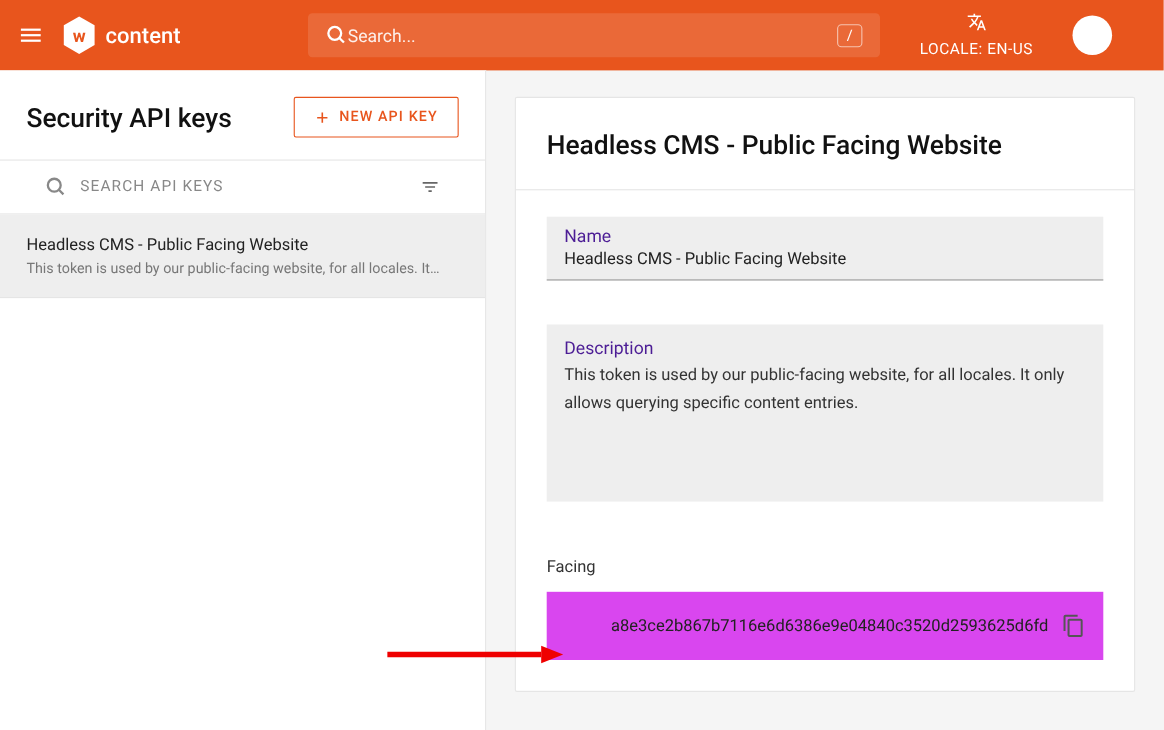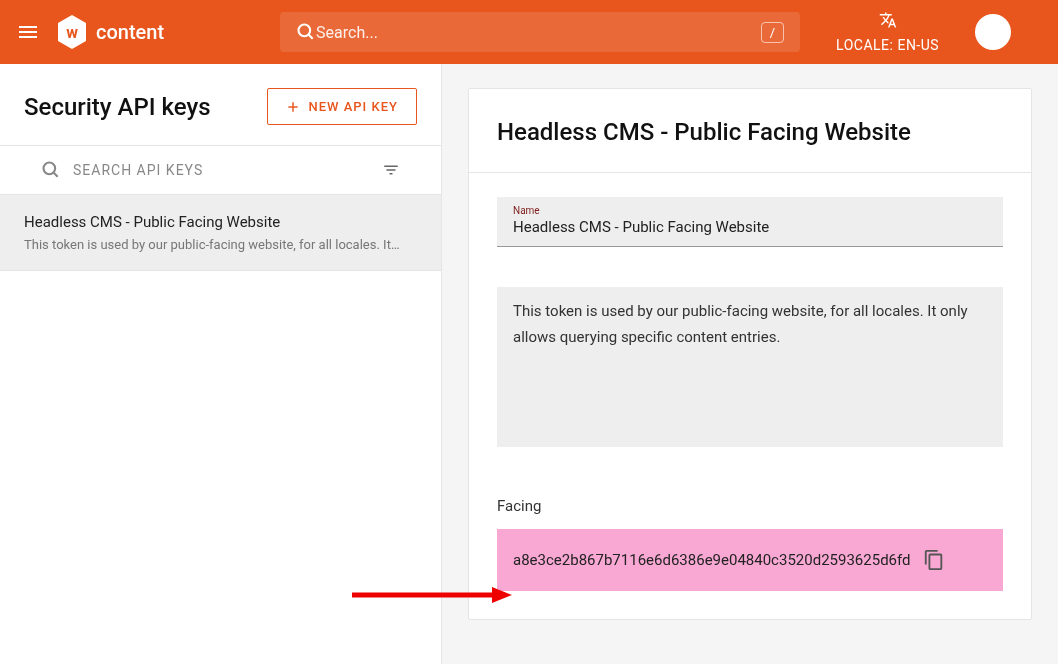--- a/index.html
+++ b/index.html
@@ -187,22 +187,22 @@
       border-top: 1px solid #e5e5e5;
       margin: 0 -28px 24px -28px;
     }
     .field {
       background: #eeeeee;
       border-bottom: 1px solid #999;
       padding: 8px 16px 10px 16px;
       margin-bottom: 40px;
     }
     .field-label {
-      font-size: 10px;
-      color: #7f1d1d;
+      font-size: 16px;
+      color: #4c1d95;
       margin-bottom: 2px;
     }
     .field-value {
       font-size: 15px;
       color: #222;
       border: none;
       background: transparent;
       outline: none;
       width: 100%;
     }
@@ -218,25 +218,25 @@
       resize: none;
       font-family: inherit;
       height: 110px;
     }
     .token-label {
       font-size: 15px;
       color: #333;
       margin-bottom: 14px;
     }
     .token-box {
-      background: #f9a8d4;
+      background: #d946ef;
       padding: 20px 16px;
       display: flex;
       align-items: center;
-      justify-content: flex-start;
+      justify-content: flex-end;
       gap: 12px;
     }
     .token-value {
       font-size: 15px;
       color: #222;
     }
     .copy-icon {
       cursor: pointer;
       color: #555;
       display: flex;
@@ -326,20 +326,21 @@
 
   <div class="right-panel">
     <div class="card">
       <div class="card-title">Headless CMS - Public Facing Website</div>
       <hr class="divider">
       <div class="field">
         <div class="field-label">Name</div>
         <input class="field-value" value="Headless CMS - Public Facing Website" style="">
       </div>
       <div class="field-textarea">
+        <div class="field-label">Description</div>
         <textarea class="field-value" style="">This token is used by our public-facing website, for all locales. It only allows querying specific content entries.</textarea>
       </div>
       <div class="token-label">Facing</div>
       <div class="token-box">
         <span class="token-value">a8e3ce2b867b7116e6d6386e9e04840c3520d2593625d6fd</span>
         <span class="copy-icon">
           <svg width="22" height="22" viewBox="0 0 24 24" fill="#555">
               <path d="M16 1H4c-1.1 0-2 .9-2 2v14h2V3h12V1zm3 4H8c-1.1 0-2 .9-2 2v14c0 1.1.9 2 2 2h11c1.1 0 2-.9 2-2V7c0-1.1-.9-2-2-2zm0 16H8V7h11v14z"></path>
             </svg>
         </span>

